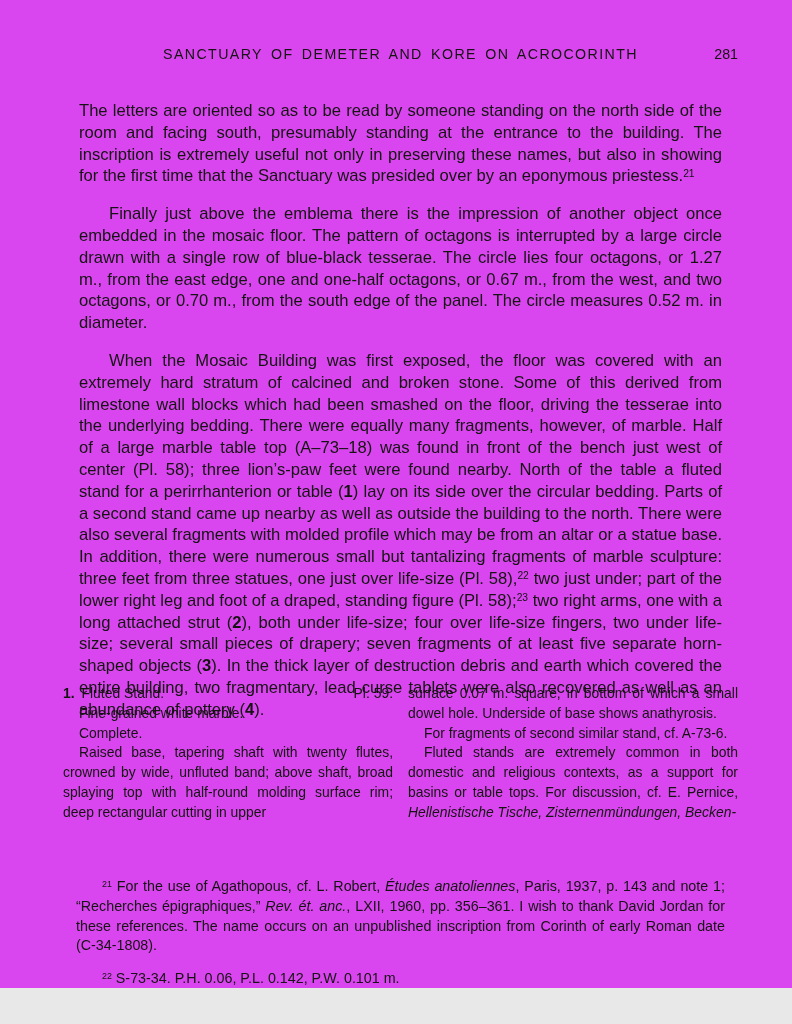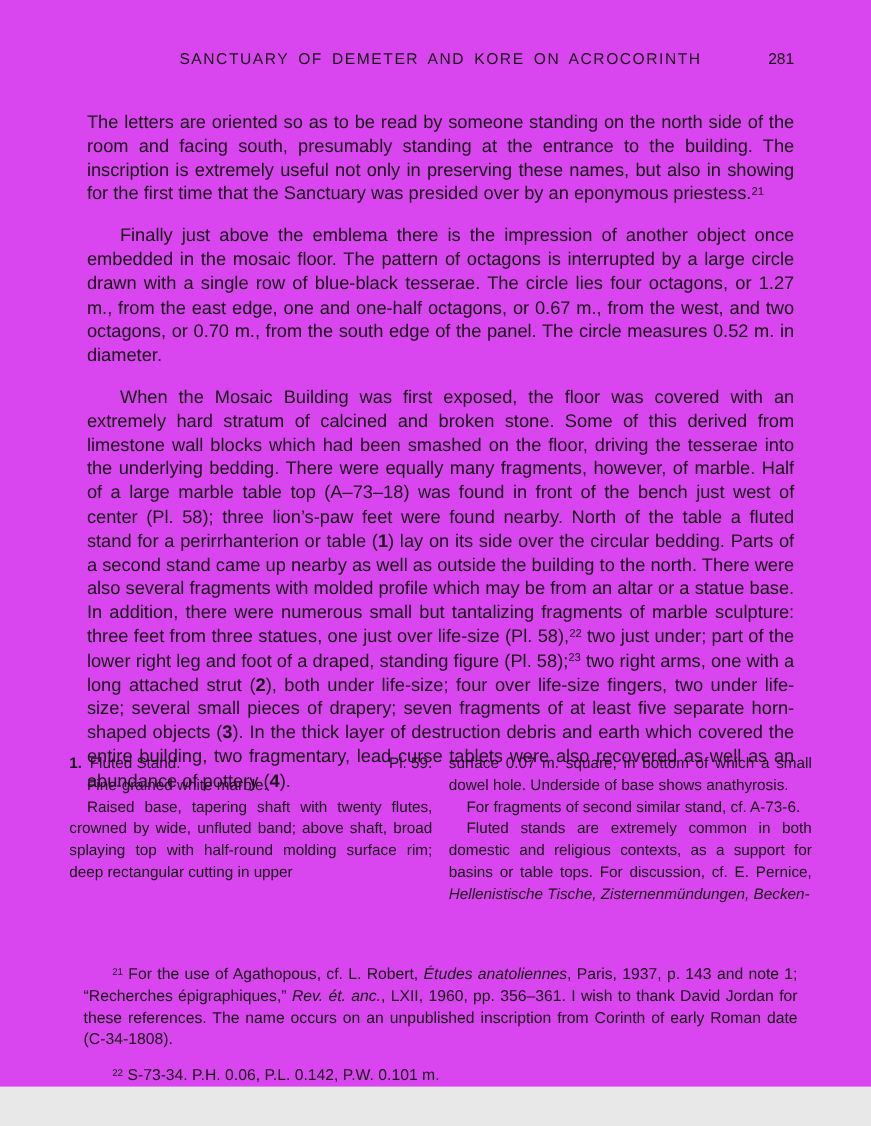--- a/index.html
+++ b/index.html
@@ -11,21 +11,21 @@
     font-family:Liberation Sans, sans-serif;
     overflow:hidden;
     margin:0 auto;
   }
   .running-head{
     position:absolute;top:46px;left:63px;width:675px;height:20px;
     font-size:14.2px;letter-spacing:1.4px;word-spacing:3px;
     text-align:center;white-space:nowrap;
   }
   .running-head .pagenum{
-    position:absolute;right:16px;top:0;letter-spacing:0;word-spacing:0;
+    position:absolute;right:0;top:0;letter-spacing:0;word-spacing:0;
   }
   .body-text{
     position:absolute;top:84px;left:63px;width:675px;
     font-size:16.6px;line-height:21.8px;text-align:justify;
   }
   .body-text p{margin:16px;text-indent:30px;}
   .body-text p.no-indent{text-indent:0;}
   .catalog{
     position:absolute;top:684px;left:63px;width:675px;
     display:flex;gap:15px;
@@ -64,20 +64,21 @@
     <p><span>When the Mosaic Building was first exposed, the floor was covered with an extremely hard stratum of calcined and broken stone.  Some of this derived from limestone wall blocks which had been smashed on the floor, driving the tesserae into the underlying bedding.  There were equally many fragments, however, of marble. Half of a large marble table top (A–73–18) was found in front of the bench just west of center (Pl. 58); three lion’s-paw feet were found nearby.  North of the table a fluted stand for a perirrhanterion or table (</span><b>1</b><span>) lay on its side over the circular bedding.  Parts of a second stand came up nearby as well as outside the building to the north.  There were also several fragments with molded profile which may be from an altar or a statue base.  In addition, there were numerous small but tantalizing fragments of marble sculpture:  three feet from three statues, one just over life-size (Pl. 58),</span><sup>22</sup><span> two just under; part of the lower right leg and foot of a draped, standing figure (Pl. 58);</span><sup>23</sup><span> two right arms, one with a long attached strut (</span><b>2</b><span>), both under life-size; four over life-size fingers, two under life-size; several small pieces of drapery; seven fragments of at least five separate horn-shaped objects (</span><b>3</b><span>).  In the thick layer of destruction debris and earth which covered the entire building, two fragmentary, lead curse tablets were also recovered as well as an abundance of pottery (</span><b>4</b><span>).</span></p>
   </div>
 
   <div class="catalog">
     <div class="col">
       <div class="cat-heading">
         <span><b>1.</b><span> Fluted Stand.</span></span>
         <span>Pl. 59.</span>
       </div>
       <p class="ind"><span>Fine-grained white marble.</span></p>
+      <p class="ind"><span>Complete.</span></p>
       <p class="ind"><span>Raised base, tapering shaft with twenty flutes, crowned by wide, unfluted band; above shaft, broad splaying top with half-round molding surface rim; deep rectangular cutting in upper</span></p>
     </div>
     <div class="col">
       <p><span>surface 0.07 m. square, in bottom of which a small dowel hole.  Underside of base shows anathyrosis.</span></p>
       <p class="ind"><span>For fragments of second similar stand, cf. A-73-6.</span></p>
       <p class="ind"><span>Fluted stands are extremely common in both domestic and religious contexts, as a support for basins or table tops.  For discussion, cf. E. Pernice, </span><i>Hellenistische Tische, Zisternenmündungen, Becken-</i></p>
     </div>
   </div>
 
   <div class="footnotes">

